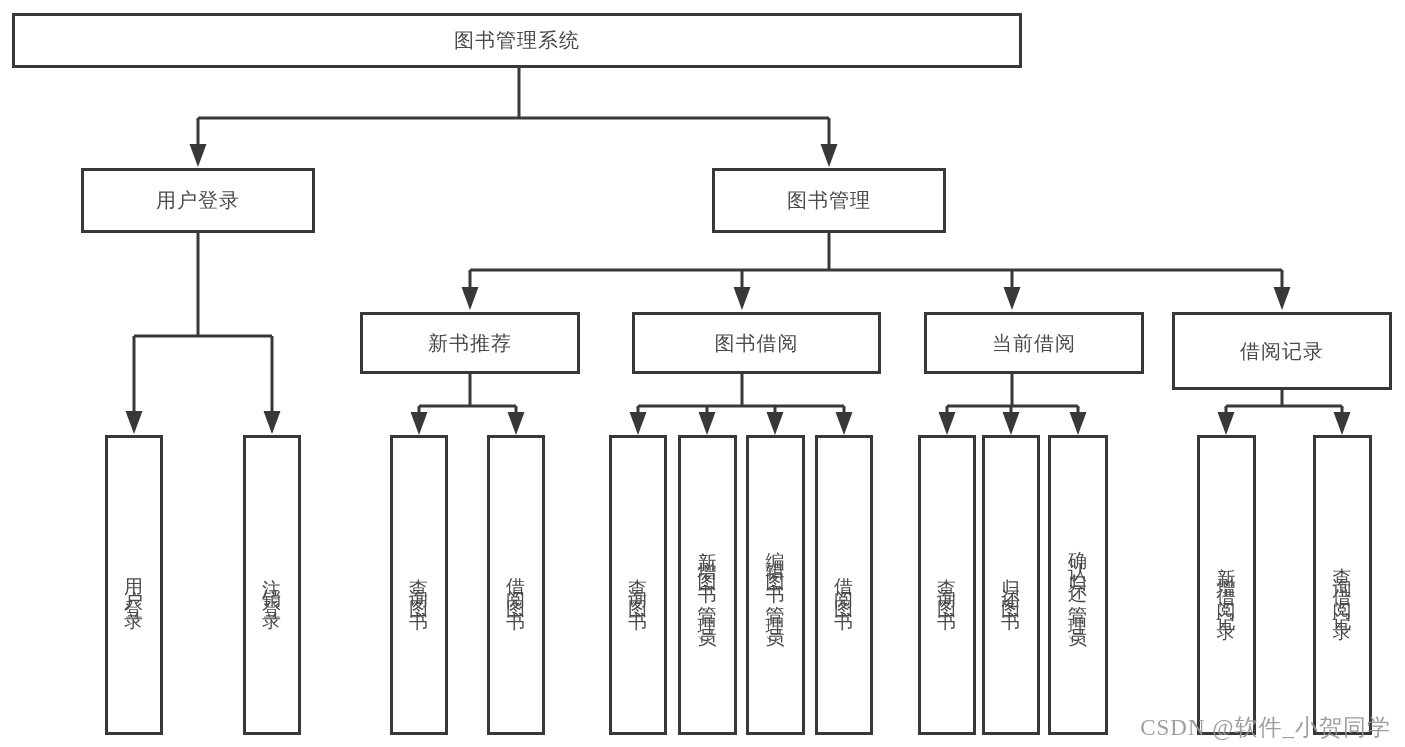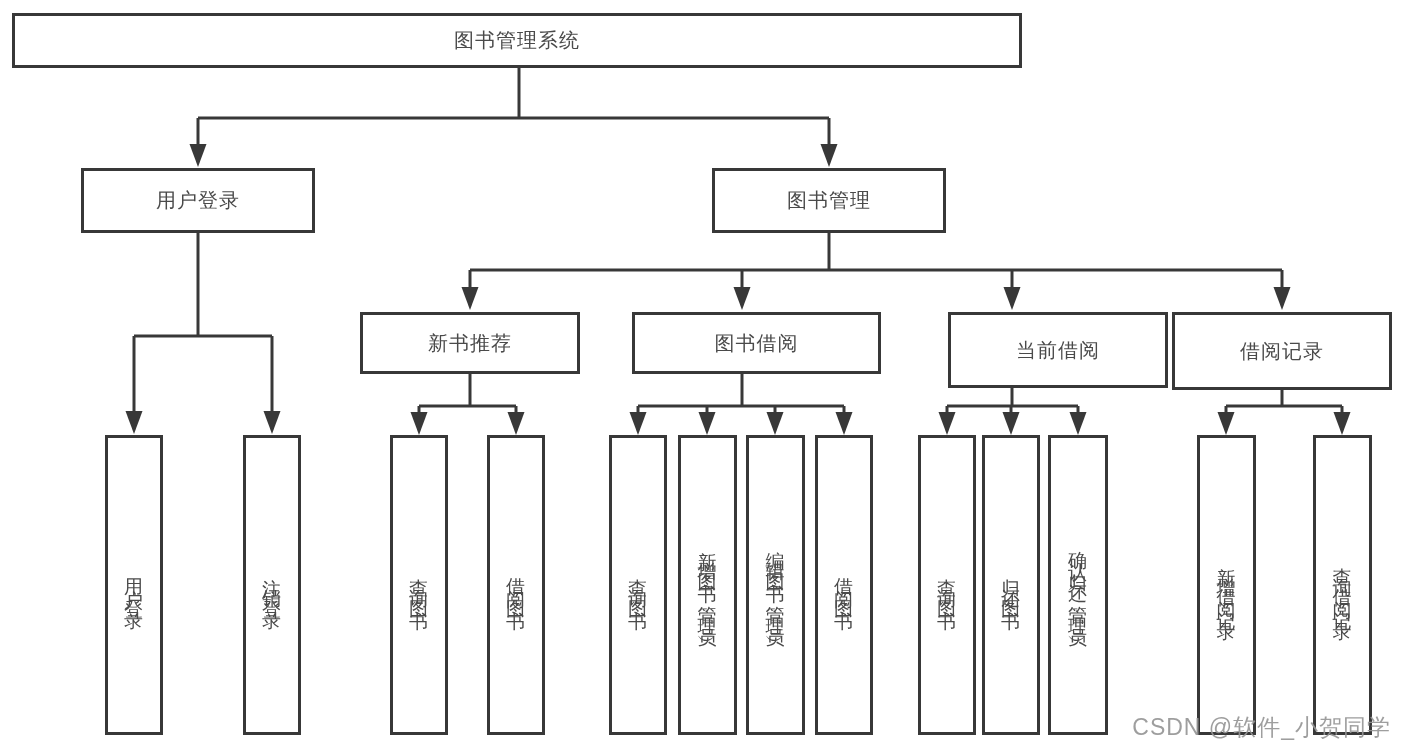--- a/index.html
+++ b/index.html
@@ -2,21 +2,21 @@
 <html><head>
 <meta charset="utf-8">
 <style>
   html, body { margin: 0; padding: 0; background: #ffffff; }
   #canvas {
     position: relative;
     width: 1405px;
     height: 747px;
     background: #ffffff;
     overflow: hidden;
-    font-family: Liberation Sans, sans-serif;
+    font-family: Liberation Serif, serif;
   }
   #wires { position: absolute; left: 0; top: 0; z-index: 1; }
   .ln { stroke: #383838; stroke-width: 3; fill: none; }
   .ar { fill: #383838; stroke: none; }
   .box {
     position: absolute;
     box-sizing: border-box;
     border: 3px solid #383838;
     background: #ffffff;
     display: flex;
@@ -135,21 +135,21 @@
   <div class="box h" style="left:360px; top:312px; width:220px; height:62px">
     <span>新书推荐</span>
   </div>
 
   <div class="box h" style="left:712px; top:168px; width:234px; height:65px">
     <span>图书管理</span>
   </div>
   <div class="box h" style="left:632px; top:312px; width:249px; height:62px">
     <span>图书借阅</span>
   </div>
-  <div class="box h" style="left:948px; top:312px; width:220px; height:76px">
+  <div class="box h" style="left:924px; top:312px; width:220px; height:62px">
     <span>当前借阅</span>
   </div>
   <div class="box h" style="left:1172px; top:312px; width:220px; height:78px">
     <span>借阅记录</span>
   </div>
 
   <div class="box v" style="left:105px; top:435px">
     <span class="vtext">用户登录</span>
   </div>
   <div class="box v" style="left:243px; top:435px">

